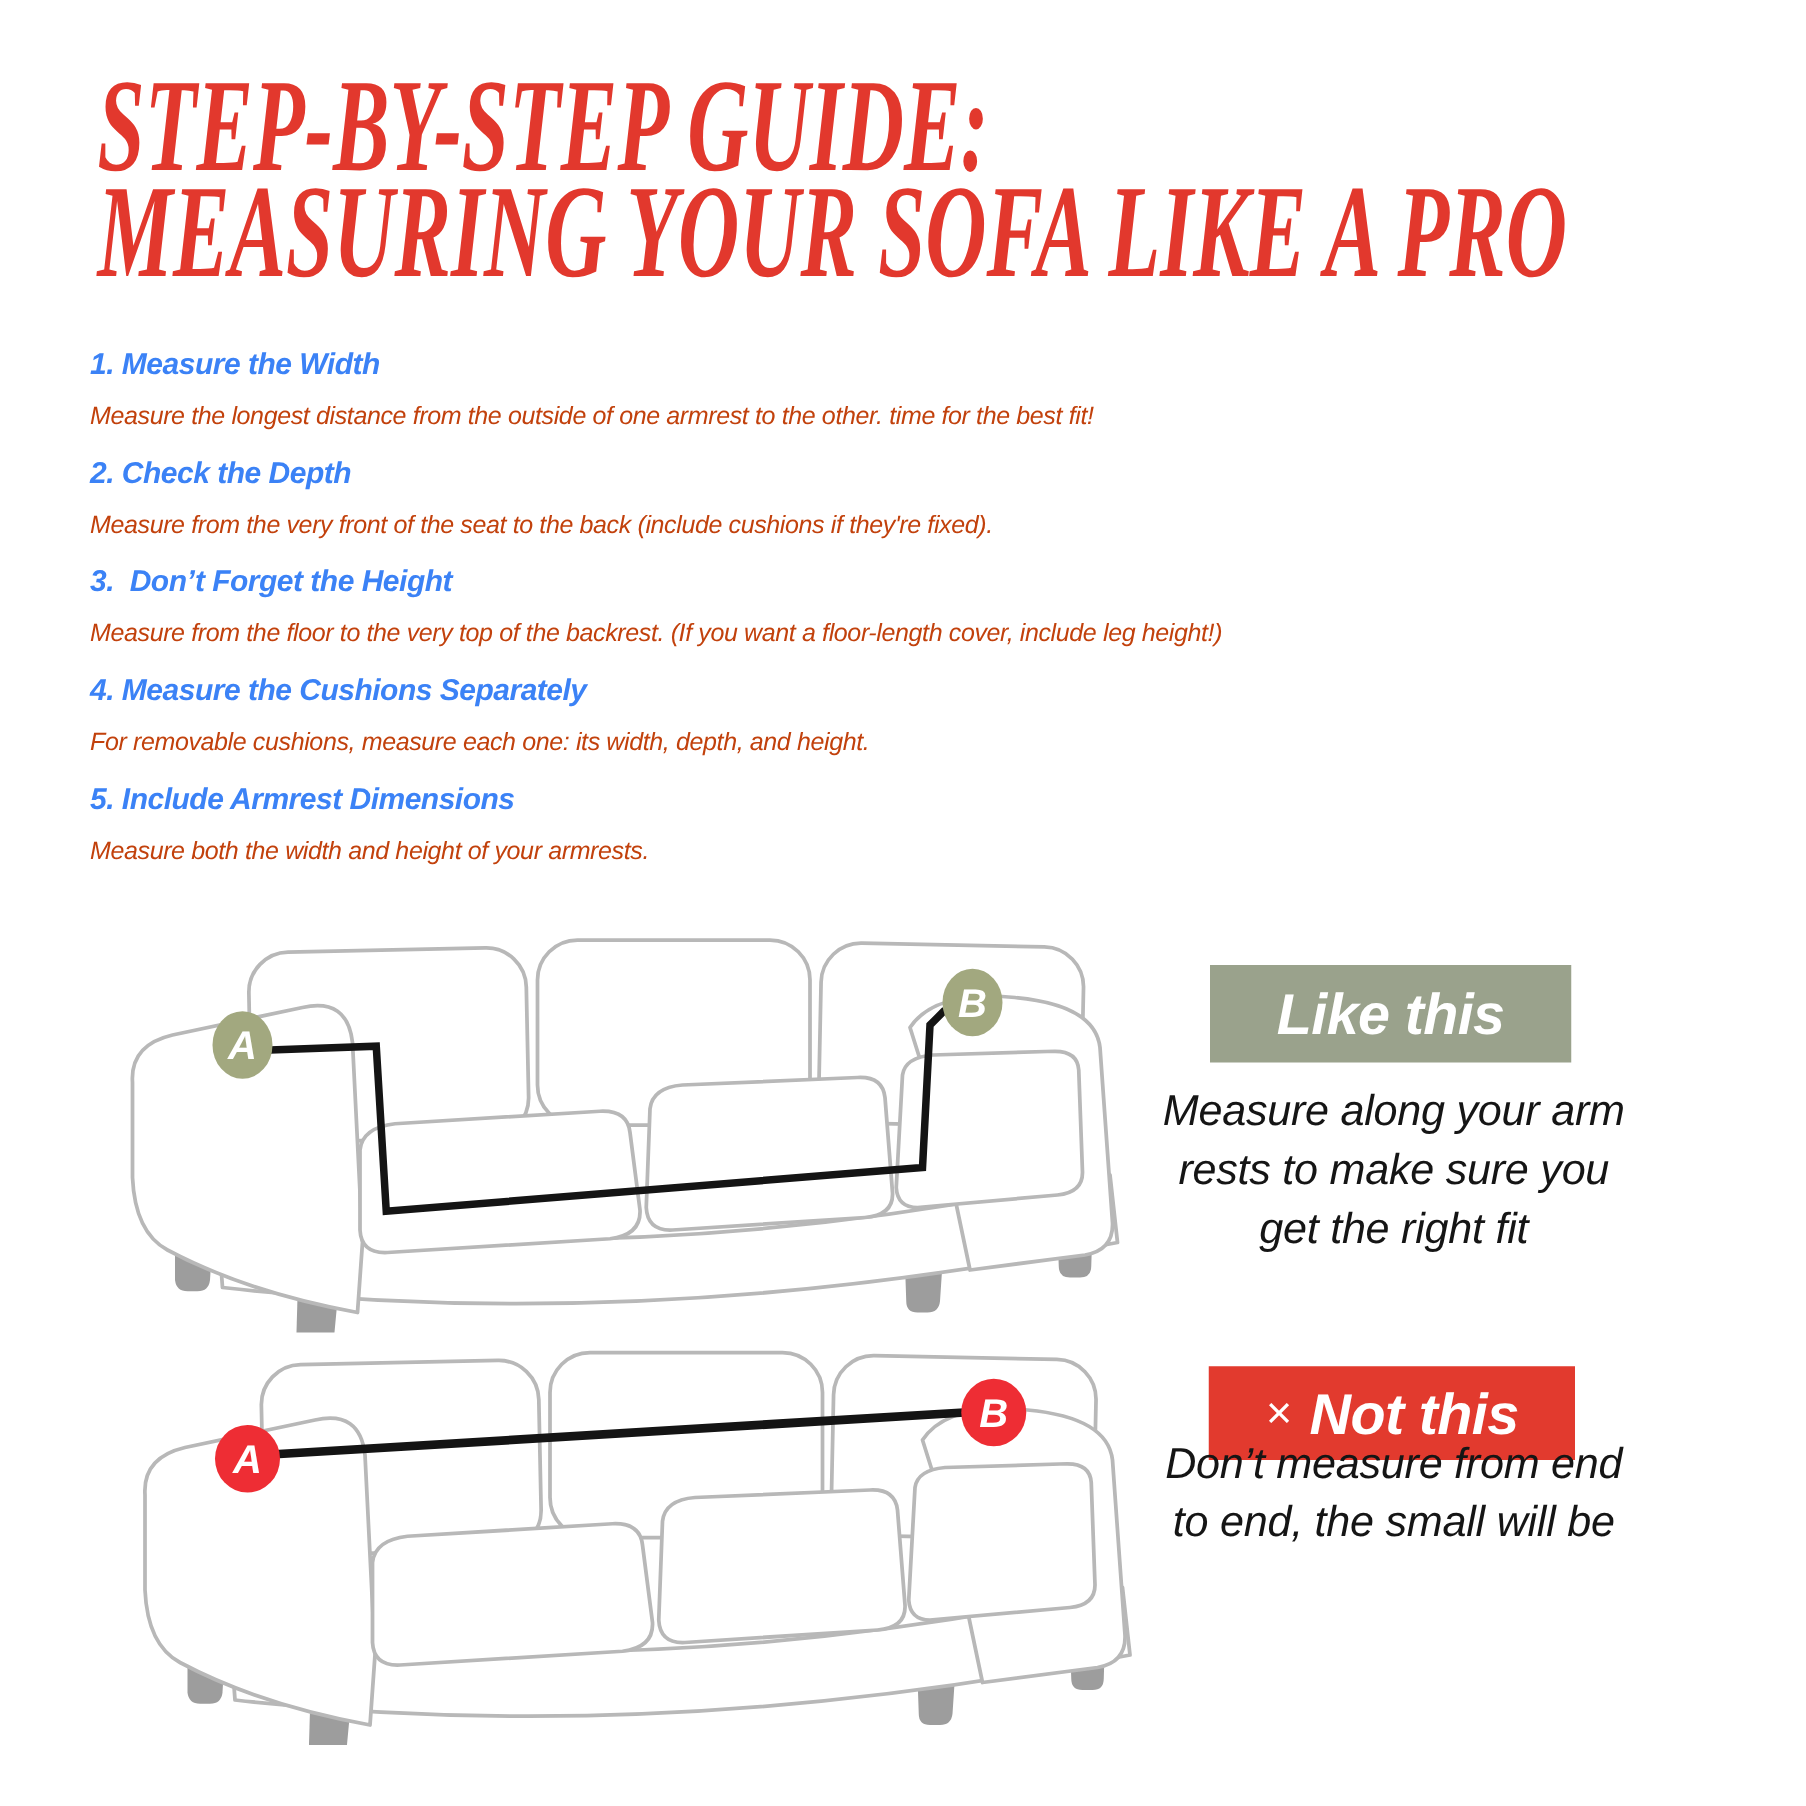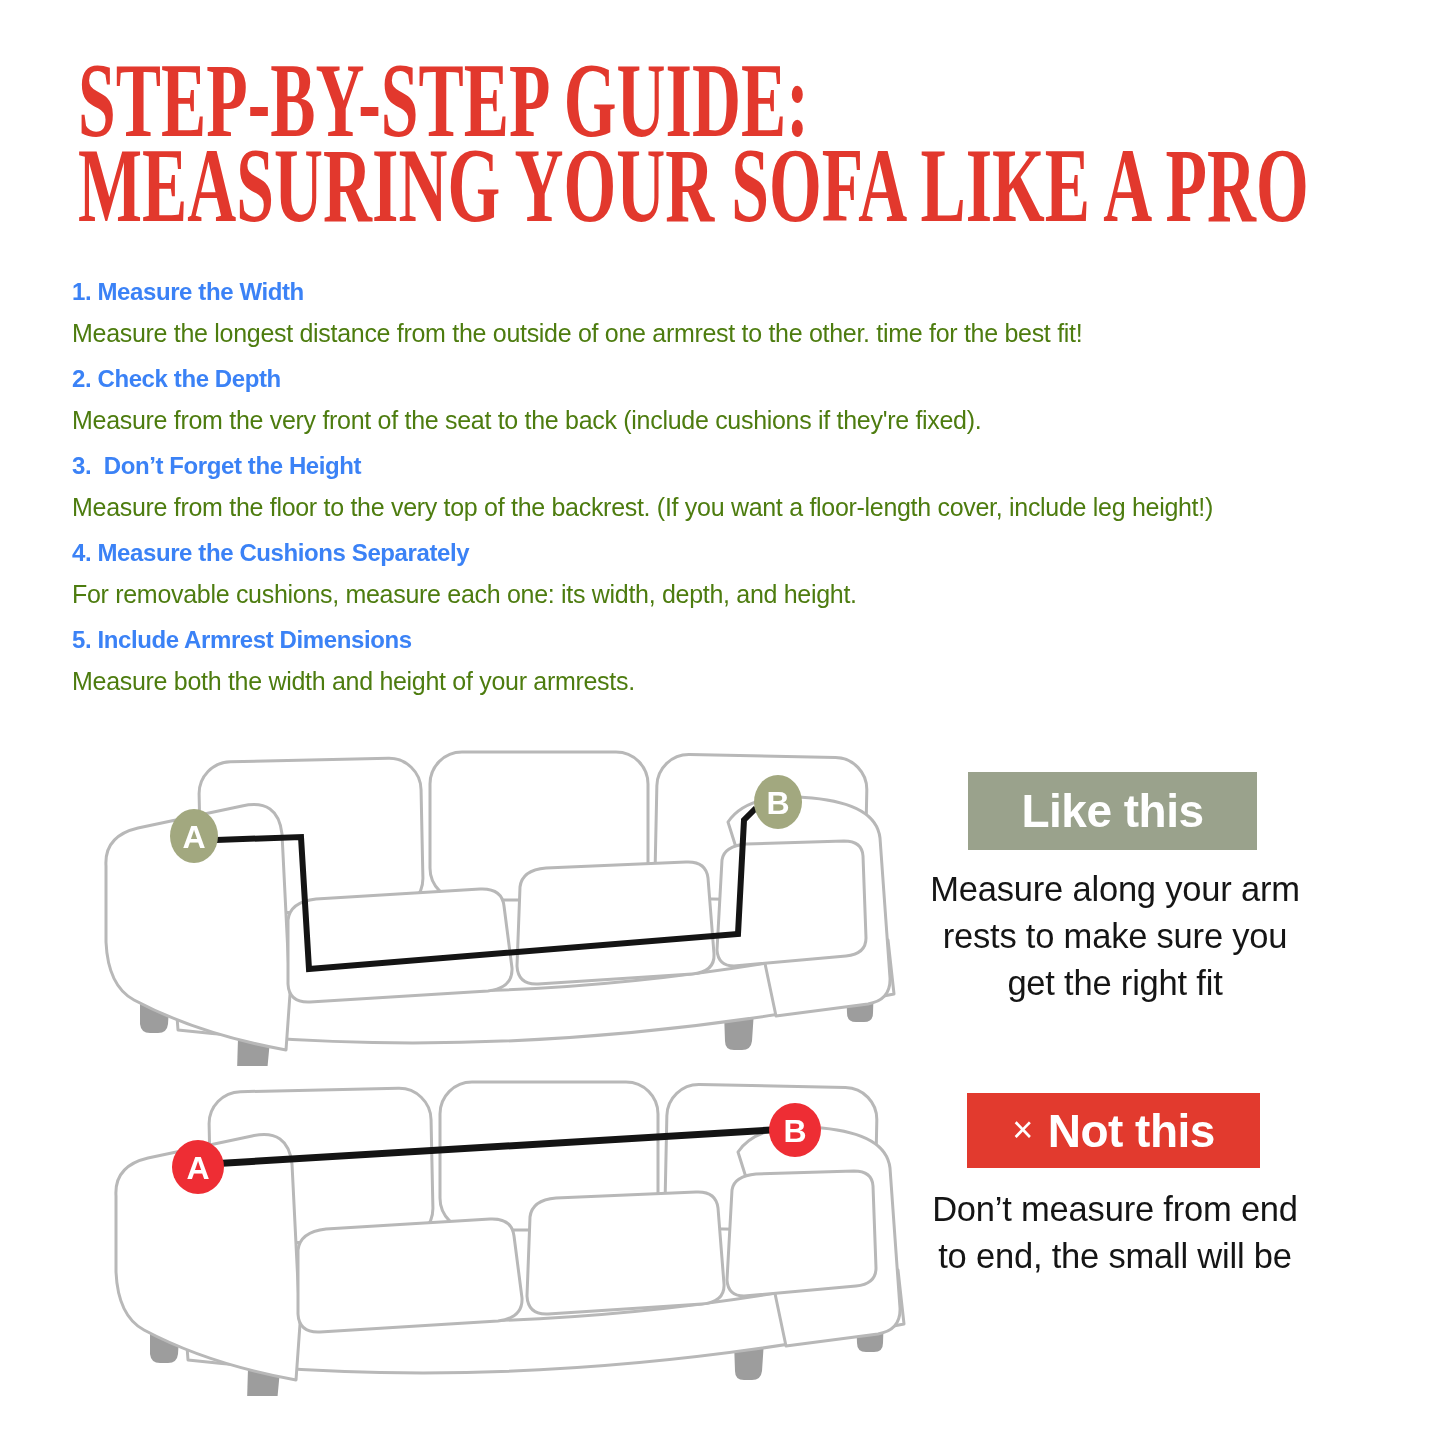--- a/index.html
+++ b/index.html
@@ -3,20 +3,21 @@
 <meta charset="utf-8">
 <style>
   * { margin:0; padding:0; box-sizing:border-box; }
   html,body { background:#ffffff; }
   .page {
     position:relative;
     width:1445px; height:1445px;
     background:#ffffff;
     overflow:hidden;
     font-family:"Liberation Sans", sans-serif;
+    font-style:italic;
   }
 
   
   .title {
     position:absolute; left:78px; top:58px;
     color:#e2382d;
     font-family:"Liberation Serif", serif;
     font-weight:700;
     font-size:106px;
     line-height:85px;
@@ -27,21 +28,21 @@
   }
 
   
   .steps { position:absolute; left:72px; top:272px; width:1330px; }
   .step-heading {
     font-size:24px; font-weight:700; color:#3b82f6;
     line-height:40px; margin-bottom:4px;
     letter-spacing:-0.4px; white-space:pre-wrap;
   }
   .step-body {
-    font-size:25px; color:#4d7c0f;
+    font-size:20px; color:#c2410c;
     line-height:34px; margin-bottom:9px;
     letter-spacing:-0.3px;
   }
 
   
   .sofa-svg { position:absolute; }
   .sofa-like { left:88px;  top:742px; }
   .sofa-not  { left:98px;  top:1072px; }
 
   
@@ -57,21 +58,21 @@
   .cross {
     font-weight:400; font-size:36px; margin-right:15px; position:relative; top:-1px;
   }
   .callout-text {
     position:absolute;
     width:460px; text-align:center;
     font-size:34.5px; line-height:47px; color:#151515;
     letter-spacing:-0.2px;
   }
   .callout-text.good { left:885px; top:866px; }
-  .callout-text.bad  { left:885px; top:1186px;text-align:center; }
+  .callout-text.bad  { left:885px; top:1148px;text-align:center; }
 </style>
 </head>
 <body>
 
 <div class="page">
 
   <div class="title">
     <div>STEP-BY-STEP GUIDE:</div>
     <div>MEASURING YOUR SOFA LIKE A PRO</div>
   </div>

